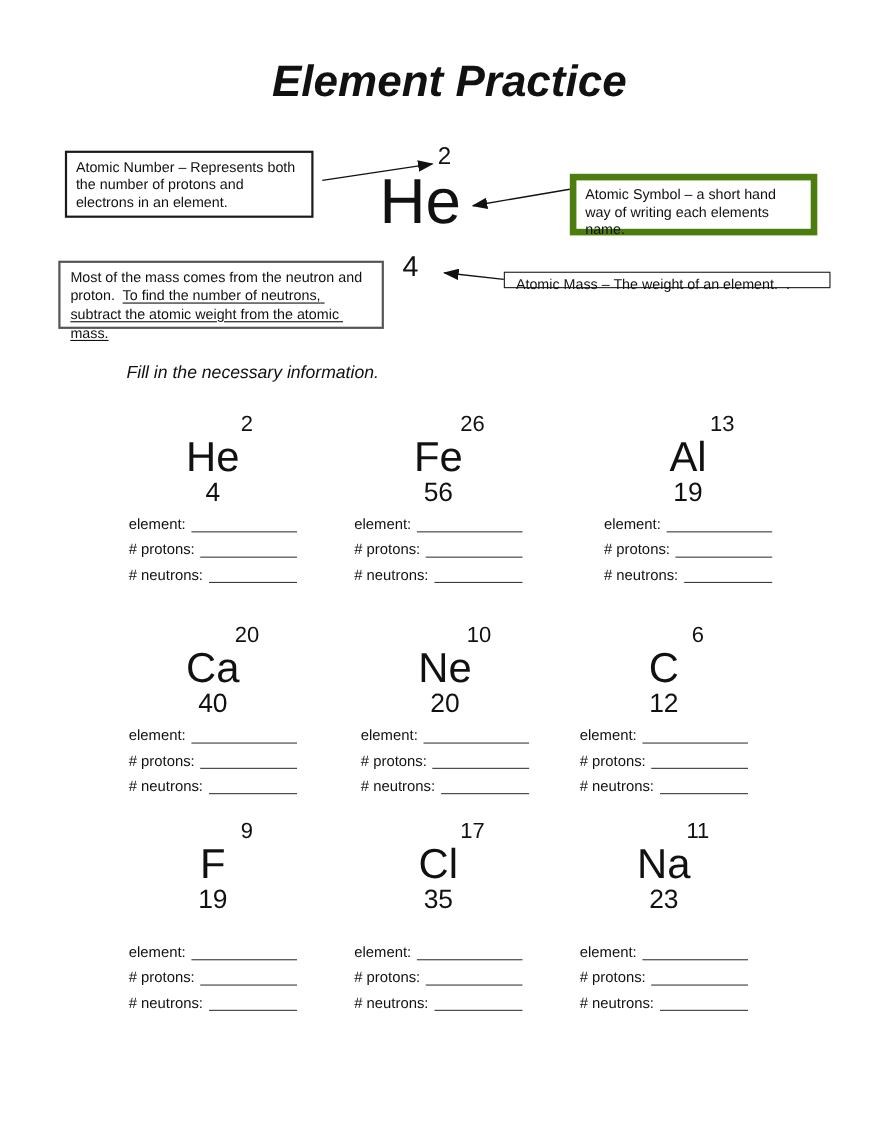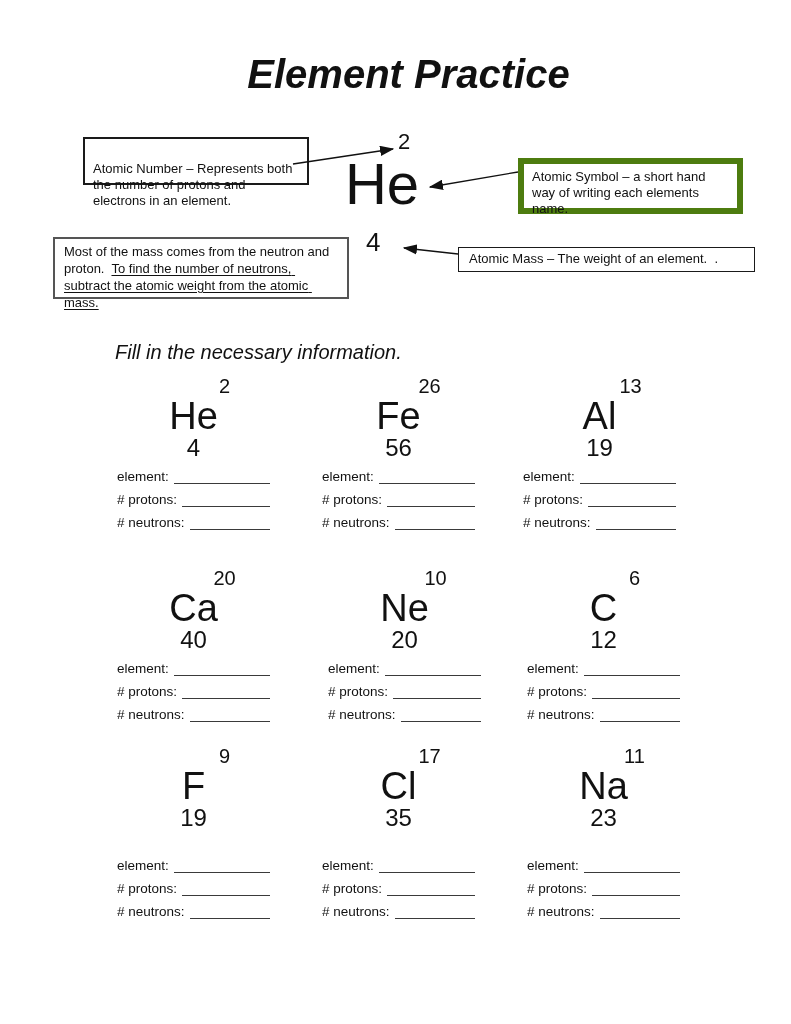--- a/index.html
+++ b/index.html
@@ -17,29 +17,29 @@
   
   .hdr-num{position:absolute;left:398px;top:129px;font-size:22px;}
   .hdr-sym{position:absolute;left:332px;top:154px;width:100px;text-align:center;font-size:58px;line-height:60px;}
   .hdr-mass{position:absolute;left:366px;top:227px;font-size:26px;}
   
   .callout{
     position:absolute;box-sizing:border-box;background:#fff;
     font-size:13px;line-height:1.22;color:#111;
   }
   .callout .txt{white-space:pre-wrap;}
-  #box-atomic-number{left:83px;top:137px;width:226px;height:40px;border:2px solid #1a1a1a;padding:22px 8px;}
+  #box-atomic-number{left:59px;top:137px;width:226px;height:61px;border:2px solid #1a1a1a;padding:5px 8px;}
   #box-atomic-symbol{left:518px;top:158px;width:225px;height:56px;border:6px solid #4d7c0f;padding:5px 8px;}
-  #box-atomic-mass{left:458px;top:247px;width:297px;height:25px;border:1px solid #1a1a1a;padding:3px 10px;}
+  #box-atomic-mass{left:458px;top:247px;width:297px;height:15px;border:1px solid #1a1a1a;padding:3px 10px;}
   #box-neutron-note{left:53px;top:237px;width:296px;height:62px;border:2px solid #555;padding:5px 9px;line-height:1.3;}
   #box-neutron-note u{text-underline-offset:2px;}
   
   #arrows{position:absolute;left:0;top:0;width:791px;height:1024px;pointer-events:none;}
   
-  .instructions{position:absolute;left:115px;top:341px;font-size:20px;font-style:italic;}
+  .instructions{position:absolute;left:115px;top:331px;font-size:16px;font-style:italic;}
   
   .atoms-row{position:absolute;left:117px;width:600px;height:170px;}
   #row-0{top:375px;} #row-1{top:567px;} #row-2{top:745px;}
   .atom-card{position:absolute;top:0;width:153px;}
   .atom-num{font-size:20px;line-height:22px;text-align:center;transform:translateX(31px);}
   .atom-sym{font-size:38px;line-height:38px;text-align:center;}
   .atom-mass{font-size:24px;line-height:26px;text-align:center;}
   .fields{margin-top:9px;}
   #row-2 .fields{margin-top:28px;}
   .field-line{display:flex;align-items:flex-end;font-size:13.5px;line-height:14px;margin-bottom:9px;}
@@ -117,21 +117,21 @@
         <span class="lbl"># protons:</span>
         <span class="blank"></span>
       </div>
       <div class="field-line">
         <span class="lbl"># neutrons:</span>
         <span class="blank"></span>
       </div>
     </div>
   </div>
 
-  <div class="atom-card" style="left: 406px;">
+  <div class="atom-card" style="left: 432px;">
     <div class="atom-num">13</div>
     <div class="atom-sym">Al</div>
     <div class="atom-mass">19</div>
     <div class="fields">
       <div class="field-line">
         <span class="lbl">element:</span>
         <span class="blank"></span>
       </div>
       <div class="field-line">
         <span class="lbl"># protons:</span>

